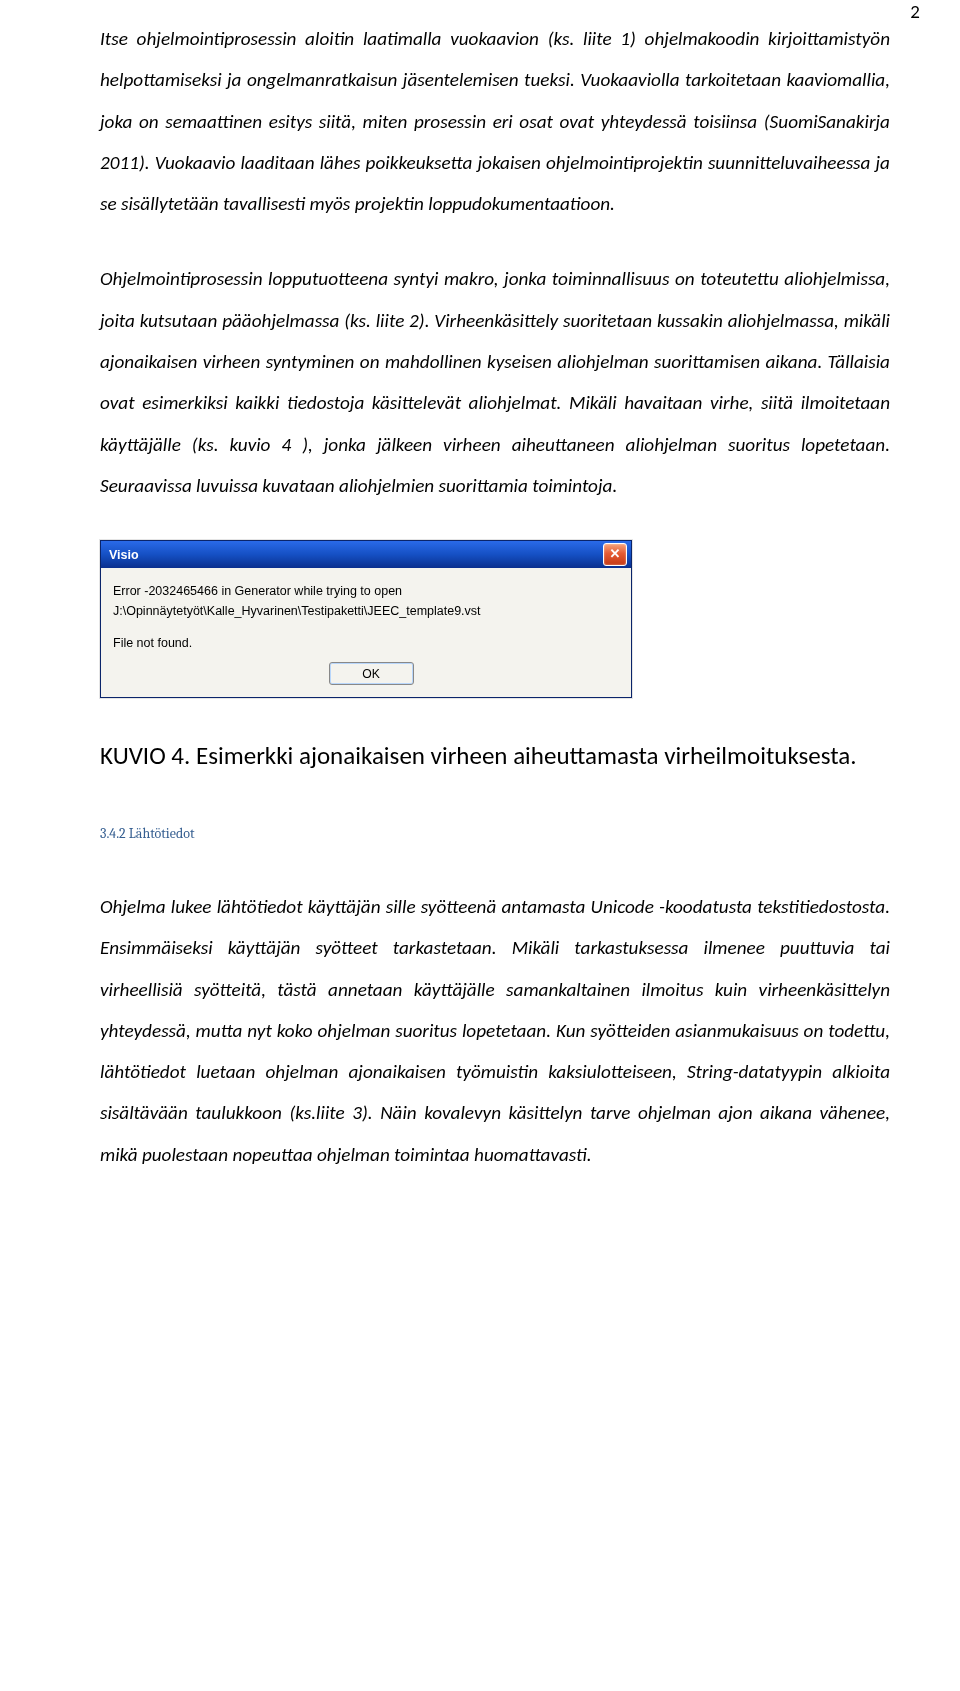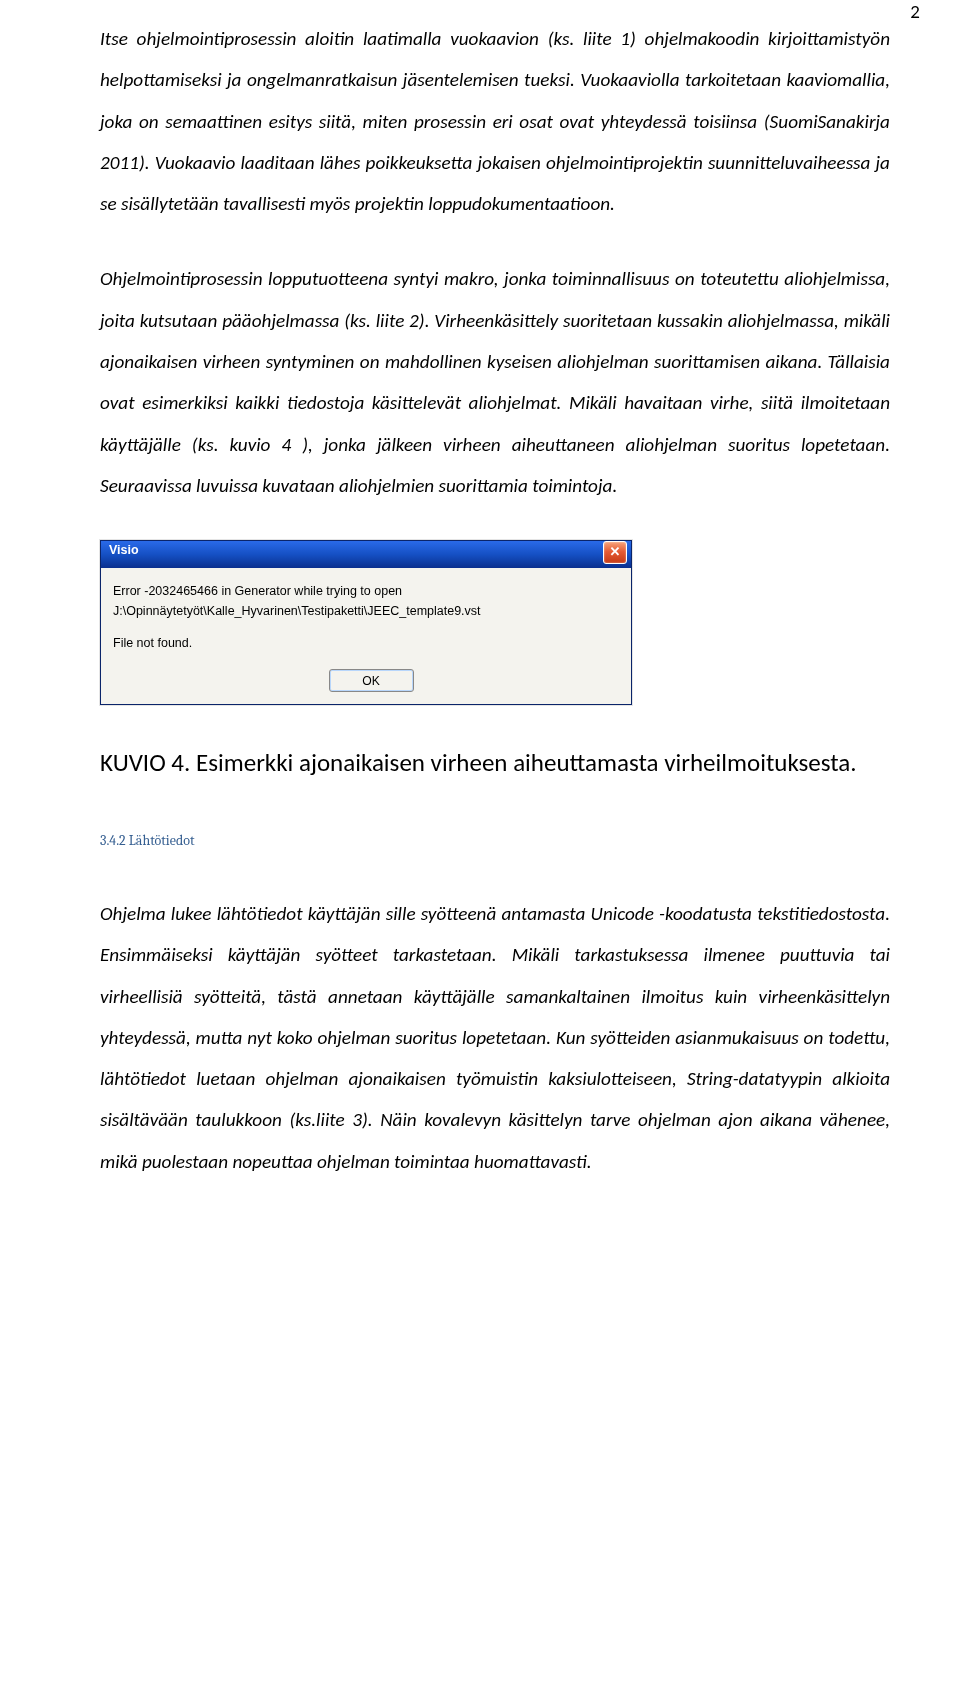--- a/index.html
+++ b/index.html
@@ -34,37 +34,37 @@
     color:#000;
     margin-bottom:38px;
     box-shadow:0 0 0 1px rgba(0,0,0,0.1);
   }
   .titlebar{
     background:linear-gradient(to bottom,#2a6ae9 0%, #1550c4 50%, #0a2f8e 100%);
     color:#fff;
     height:27px;
     display:flex;
     justify-content:space-between;
-    align-items:flex-start;
+    align-items:center;
     padding:0 4px 0 8px;
     font-weight:bold;
   }
   .closebtn{
     width:22px;height:21px;
     background:linear-gradient(to bottom,#f7a27a,#e55b34 45%,#c63914);
     border:1px solid #fff;
     border-radius:3px;
     display:flex;align-items:center;justify-content:center;
     color:#fff;font-weight:bold;font-size:13px;
     box-shadow:inset 0 0 2px rgba(255,255,255,0.6);
     cursor:pointer;
   }
   .dlgbody{padding:14px 2px 12px 12px;}
   .dlgline{margin:0 0 2px 0;}
-  .okwrap{text-align:center;margin-top:17px;}
+  .okwrap{text-align:center;margin-top:10px;}
   .okbtn{
     width:85px;height:23px;
     background:#f4f3ee;
     border:1px solid #888;
     border-radius:3px;
     font-size:12.2px;
     box-shadow:0 0 0 1px #b8d6fb inset;
     cursor:pointer;
   }
   .caption{font-size:25px;margin-bottom:48px;line-height:1.6;}

